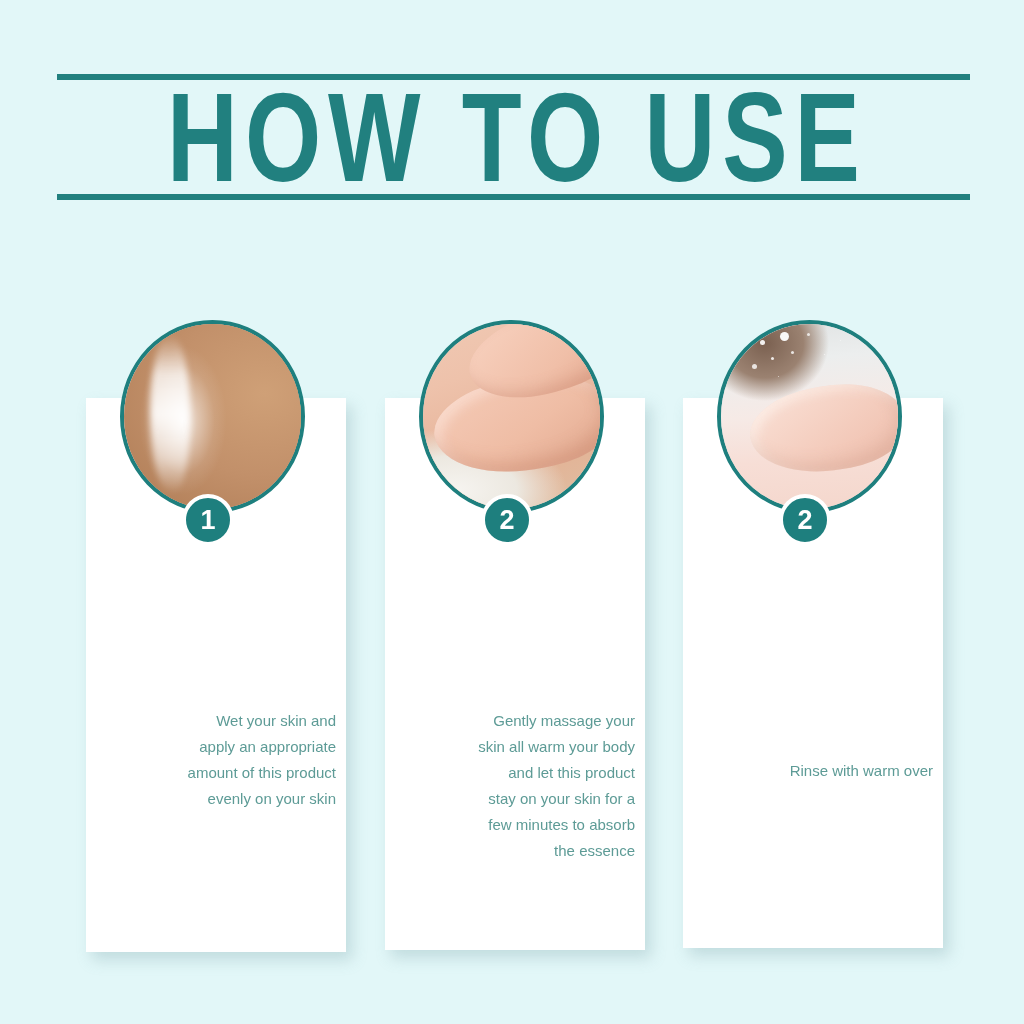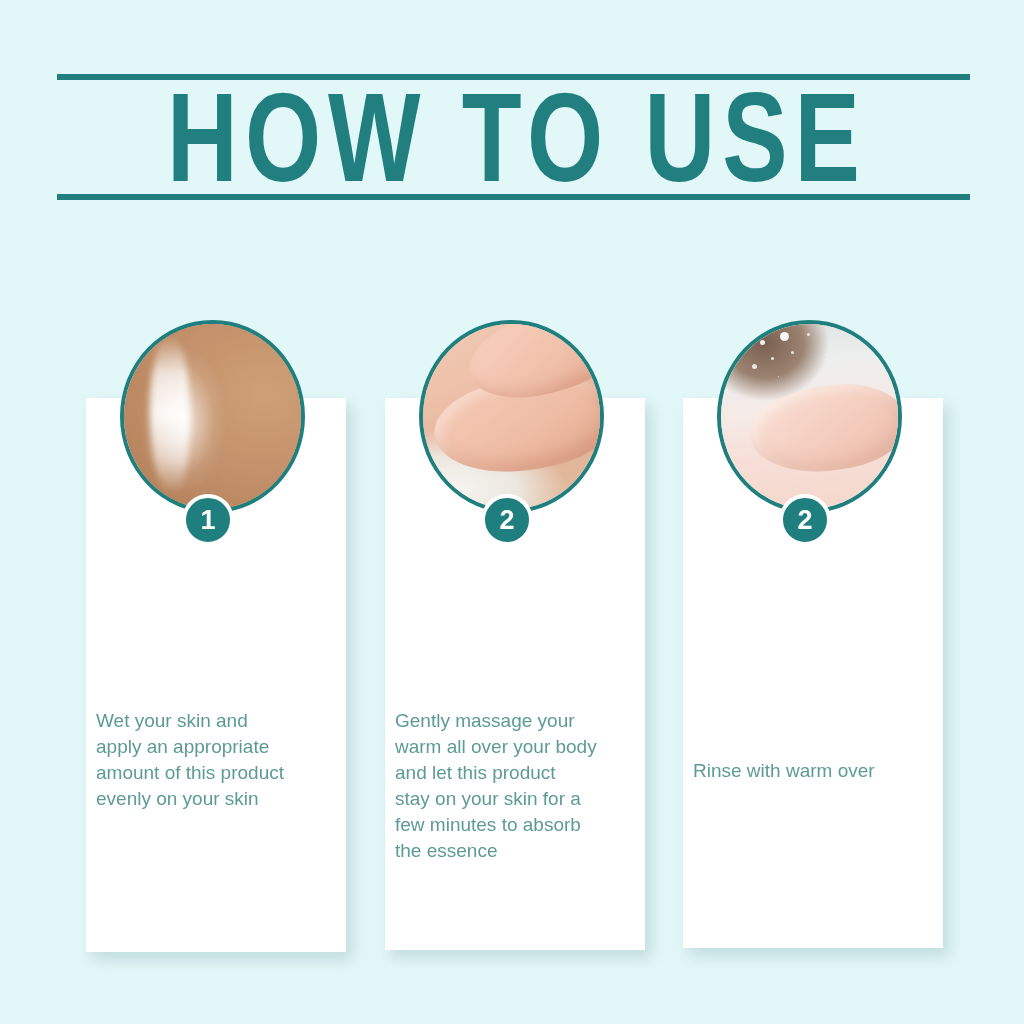--- a/index.html
+++ b/index.html
@@ -86,23 +86,23 @@
   }
   .card-1 { height: 554px; }
   .card-2 { height: 552px; }
   .card-3 { height: 550px; }
 
   .card-text {
     position: absolute;
     left: 10px;
     width: 240px;
     color: #5d9b96;
-    font-size: 19px;
+    font-size: 15px;
     line-height: 26px;
-    text-align: left;
+    text-align: right;
     white-space: pre-line;
   }
   .card-1 .card-text { top: 310px; }
   .card-2 .card-text { top: 310px; }
   .card-3 .card-text { top: 360px; }
 
   
   .photo-circle {
     position: absolute;
     top: -78px;
@@ -260,21 +260,21 @@
         <div class="photo-inner">
           <div class="photo-skin-wet"></div>
         </div>
       </div>
       <div class="step-badge">1</div>
     </div>
 
     <div class="step step-2">
       <div class="card card-2">
         <div class="card-text">Gently massage your
-warm all over your body
+skin all warm your body
 and let this product
 stay on your skin for a
 few minutes to absorb
 the essence</div>
       </div>
       <div class="photo-circle">
         <div class="photo-inner">
           <div class="photo-massage"></div>
         </div>
       </div>

